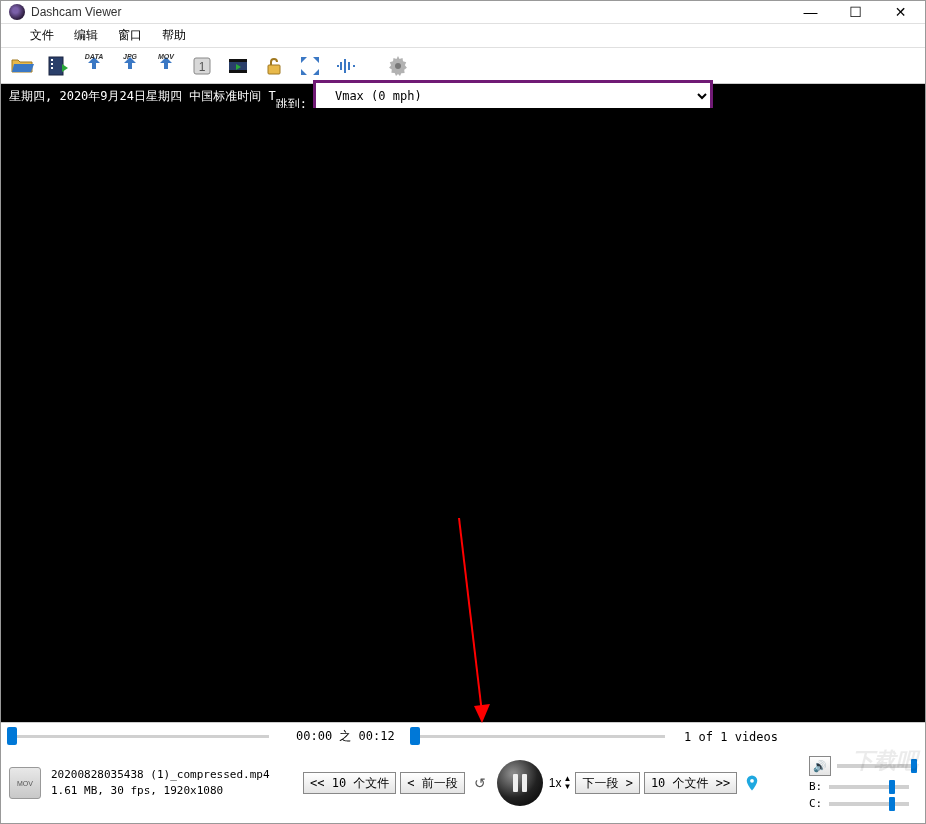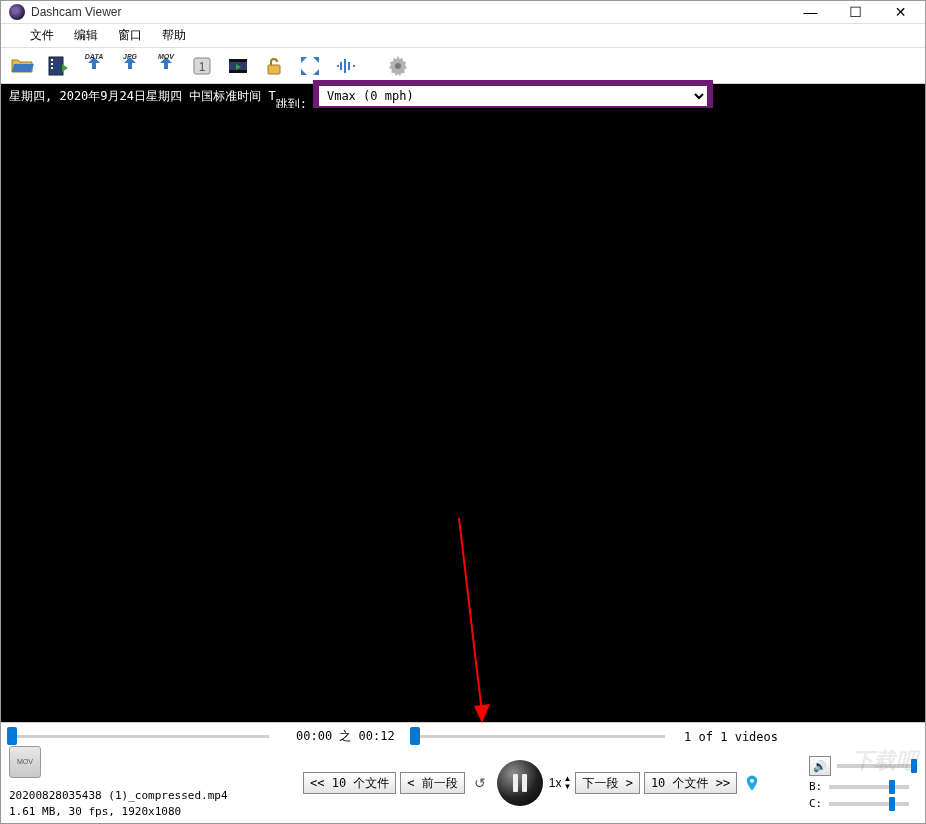--- a/index.html
+++ b/index.html
@@ -11,31 +11,31 @@
 .menubar { height: 24px; display: flex; align-items: center; padding: 0 19px; font-size: 12px; border-bottom: 1px solid #e0e0e0; }
 .menu-item { padding: 3px 10px; }
 .toolbar { height: 36px; display: flex; align-items: center; padding: 2px 6px; gap: 6px; border-bottom: 1px solid #ccc; }
 .tool-btn { width: 30px; height: 28px; display: flex; align-items: center; justify-content: center; position: relative; }
 .tool-btn svg { width: 24px; height: 24px; }
 .tool-btn .txt { position: absolute; font-size: 7px; font-weight: bold; color: #333; font-style: italic; }
 .info-row { background: #000; color: #fff; height: 24px; display: flex; align-items: center; padding: 0 8px; font-size: 12px; }
 .info-date { flex: 0 0 auto; font-family: SimSun, monospace; }
 .info-speed { flex: 1; text-align: center; font-family: "Times New Roman", serif; font-size: 20px; }
 .info-jump-label { margin-right: 6px; font-family: SimSun, monospace; margin-top: 16px; }
-.info-select { background: #fff; color: #000; font-family: monospace; font-size: 12px; height: 32px; width: 400px; border: 6px solid #701a75; padding: 0 4px; }
+.info-select { background: #fff; color: #000; font-family: monospace; font-size: 12px; height: 32px; width: 400px; border: 3px solid #701a75; padding: 0 15px; }
 .video-area { background: #000; height: 614px; position: relative; }
 .arrow { position: absolute; left: 453px; top: 410px; }
 .progress-row { height: 28px; display: flex; align-items: center; padding: 0 8px; border-top: 1px solid #ccc; gap: 9px; }
 .slider-wrap { flex: 1; position: relative; height: 20px; display: flex; align-items: center; margin-right: 10px; }
 .slider-track { flex: 1; height: 3px; background: #d0d0d0; position: relative; }
 .slider-thumb { position: absolute; width: 10px; height: 18px; background: #0078d7; border-radius: 2px; top: -8px; }
 .time-label { font-family: monospace; font-size: 12px; margin: 0 8px; }
 .video-count { font-family: monospace; font-size: 12px; }
 .controls-row { height: 66px; display: flex; align-items: center; padding: 4px 8px; gap: 4px; }
-.file-block { display: flex; align-items: flex-start; gap: 10px; width: 290px; flex-direction: column; }
+.file-block { display: flex; align-items: center; gap: 10px; width: 290px; }
 .mov-icon { width: 32px; height: 32px; background: linear-gradient(180deg,#e8e8e8,#c8c8c8); border: 1px solid #999; border-radius: 3px; display: flex; align-items: center; justify-content: center; font-size: 7px; color: #555; }
 .file-text { font-family: monospace; font-size: 11px; line-height: 1.5; }
 .nav-btn { font-family: SimSun, monospace; font-size: 12px; padding: 2px 6px; border: 1px solid #888; background: linear-gradient(#fff,#e4e4e4); height: 22px; display: inline-flex; align-items: center; white-space: nowrap; }
 .reload-btn { width: 22px; height: 22px; display: flex; align-items: center; justify-content: center; font-size: 14px; color: #555; }
 .play-btn { width: 46px; height: 46px; border-radius: 50%; background: radial-gradient(circle at 35% 30%, #888 5%, #222 55%, #000 100%); display: flex; align-items: center; justify-content: center; margin: 0 2px; }
 .play-btn .bars { display: flex; gap: 4px; }
 .play-btn .bars div { width: 5px; height: 18px; background: #eee; border-radius: 1px; }
 .speed-box { display: flex; align-items: center; font-family: Liberation Sans, sans-serif; font-size: 12px; }
 .stepper { display: flex; flex-direction: column; margin-left: 2px; }
 .stepper div { font-size: 8px; line-height: 8px; cursor: pointer; }

